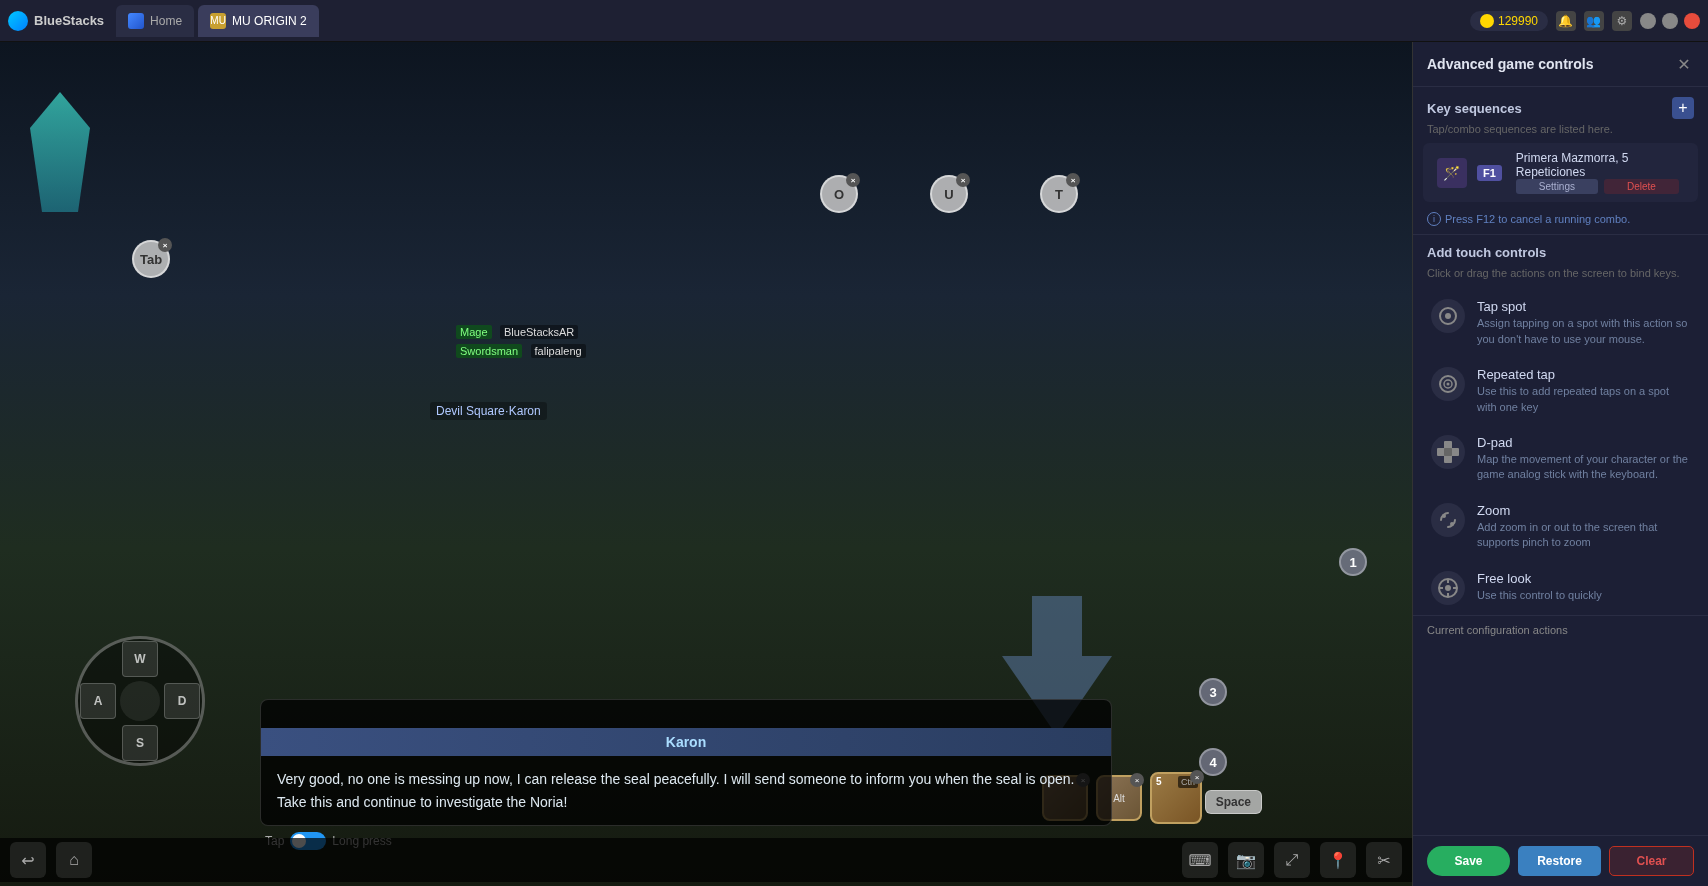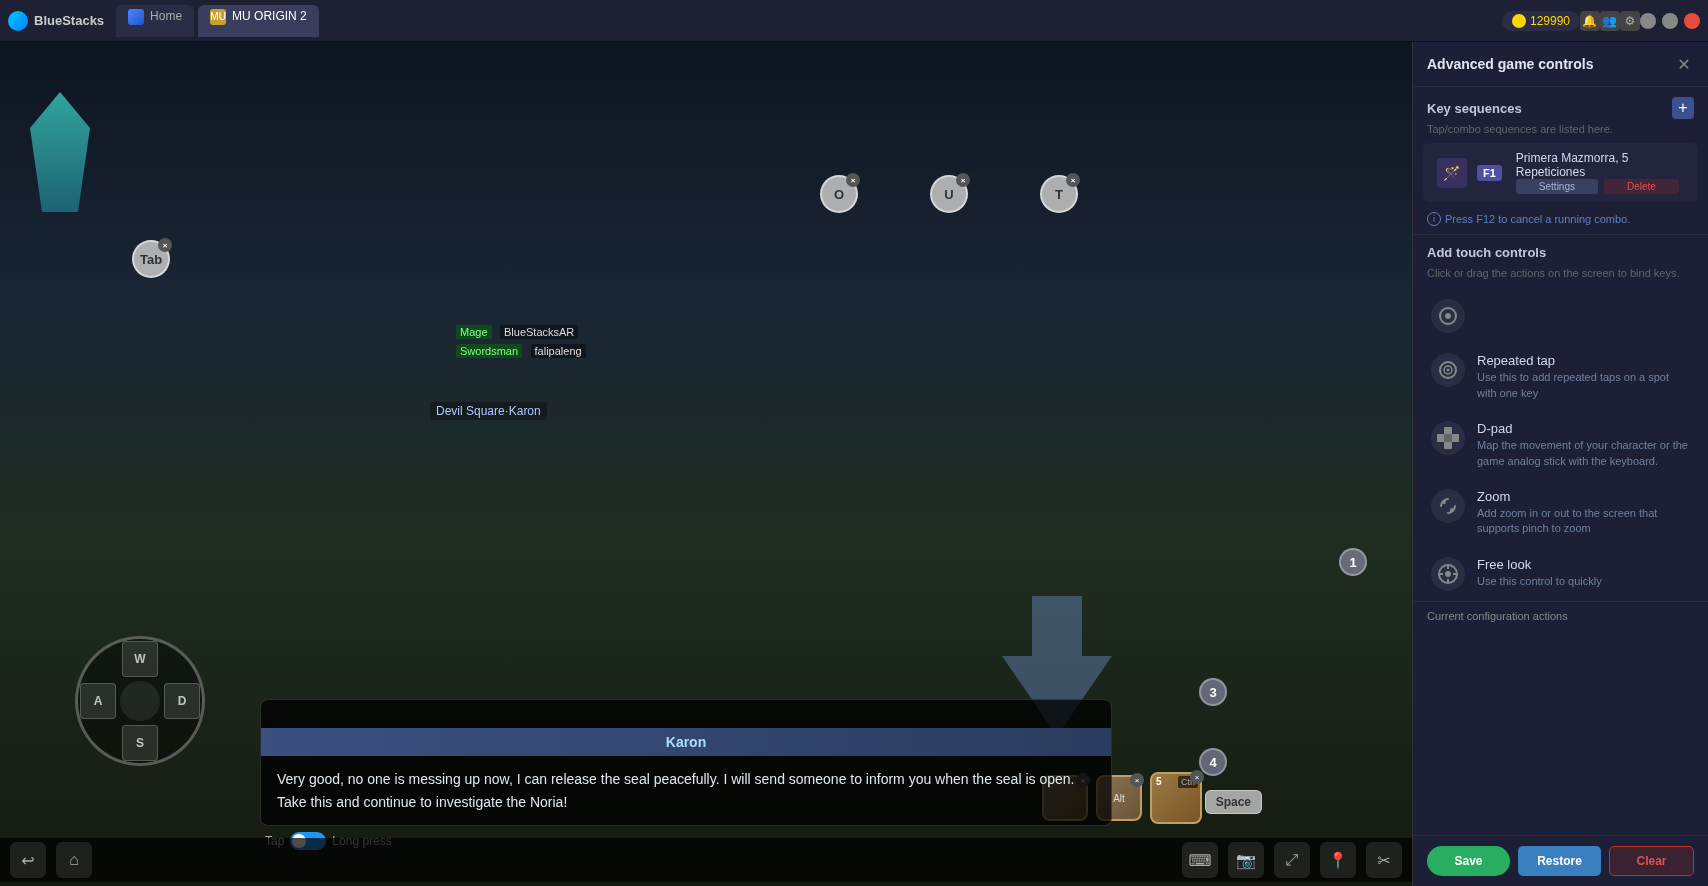--- a/index.html
+++ b/index.html
@@ -46,21 +46,21 @@
       font-weight: 600;
     }
     .tab-bar {
       display: flex;
       align-items: center;
       gap: 4px;
       flex: 1;
     }
     .tab-item {
       display: flex;
-      align-items: flex-start;
+      align-items: center;
       gap: 6px;
       background: #2a2d44;
       border-radius: 6px 6px 0 0;
       padding: 4px 12px;
       cursor: pointer;
       font-size: 12px;
       color: #aaa;
       height: 32px;
     }
     .tab-item.active {
@@ -74,20 +74,21 @@
     }
     .tab-icon.home { background: linear-gradient(135deg, #4488ff, #2255cc); }
     .tab-icon.game {
       background: #c8a030;
       display: flex; align-items: center; justify-content: center;
       font-size: 10px; color: #fff;
     }
     .title-bar-controls {
       display: flex;
       align-items: center;
+      gap: 8px;
       margin-left: auto;
     }
     .coin-display {
       display: flex;
       align-items: center;
       gap: 4px;
       background: #2a2d44;
       border-radius: 12px;
       padding: 3px 10px;
       font-size: 12px;
@@ -734,20 +735,24 @@
       </div>
       <div class="touch-controls-sub">Click or drag the actions on the screen to bind keys.</div>
 
       <div class="control-item">
         <div class="control-icon">
           <svg width="20" height="20" viewBox="0 0 20 20">
             <circle cx="10" cy="10" r="8" fill="none" stroke="#888" stroke-width="2"></circle>
             <circle cx="10" cy="10" r="3" fill="#888"></circle>
           </svg>
         </div>
+        <div class="control-info">
+          <div class="control-name">Tap spot</div>
+          <div class="control-desc">Assign tapping on a spot with this action so you don't have to use your mouse.</div>
+        </div>
       </div>
 
       <div class="control-item">
         <div class="control-icon">
           <svg width="20" height="20" viewBox="0 0 20 20">
             <circle cx="10" cy="10" r="8" fill="none" stroke="#888" stroke-width="2"></circle>
             <circle cx="10" cy="10" r="4" fill="none" stroke="#888" stroke-width="1.5"></circle>
             <circle cx="10" cy="10" r="1.5" fill="#888"></circle>
           </svg>
         </div>

